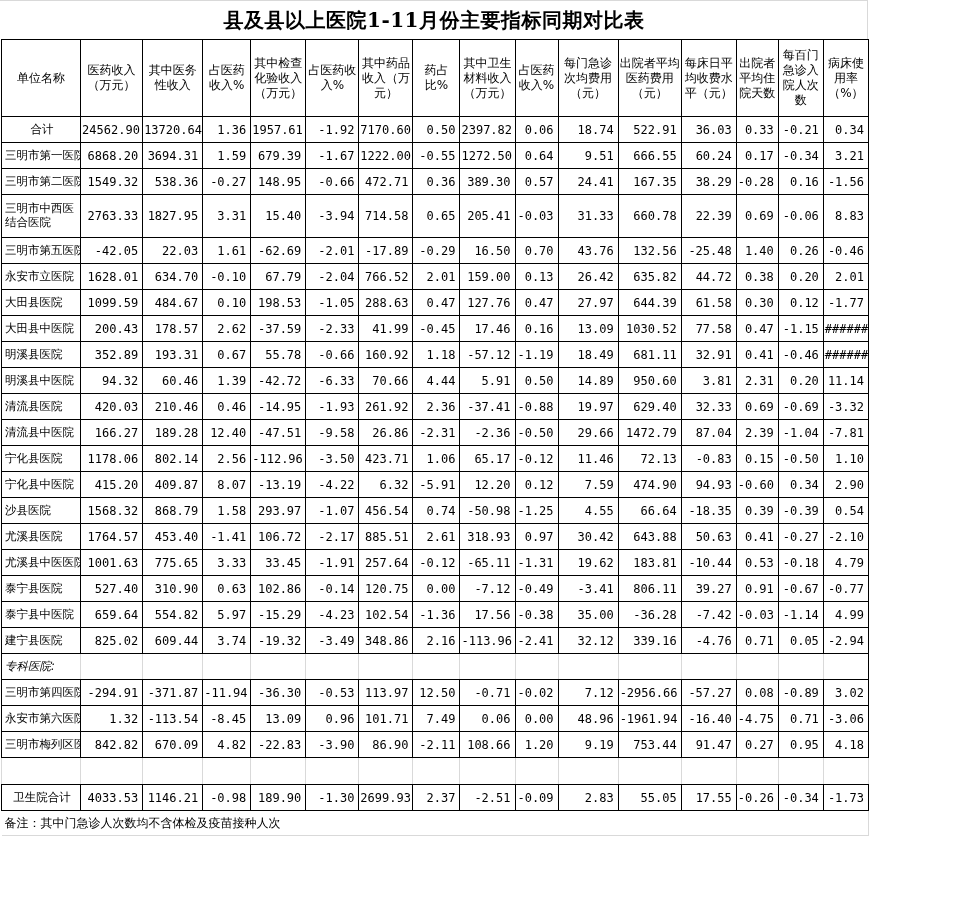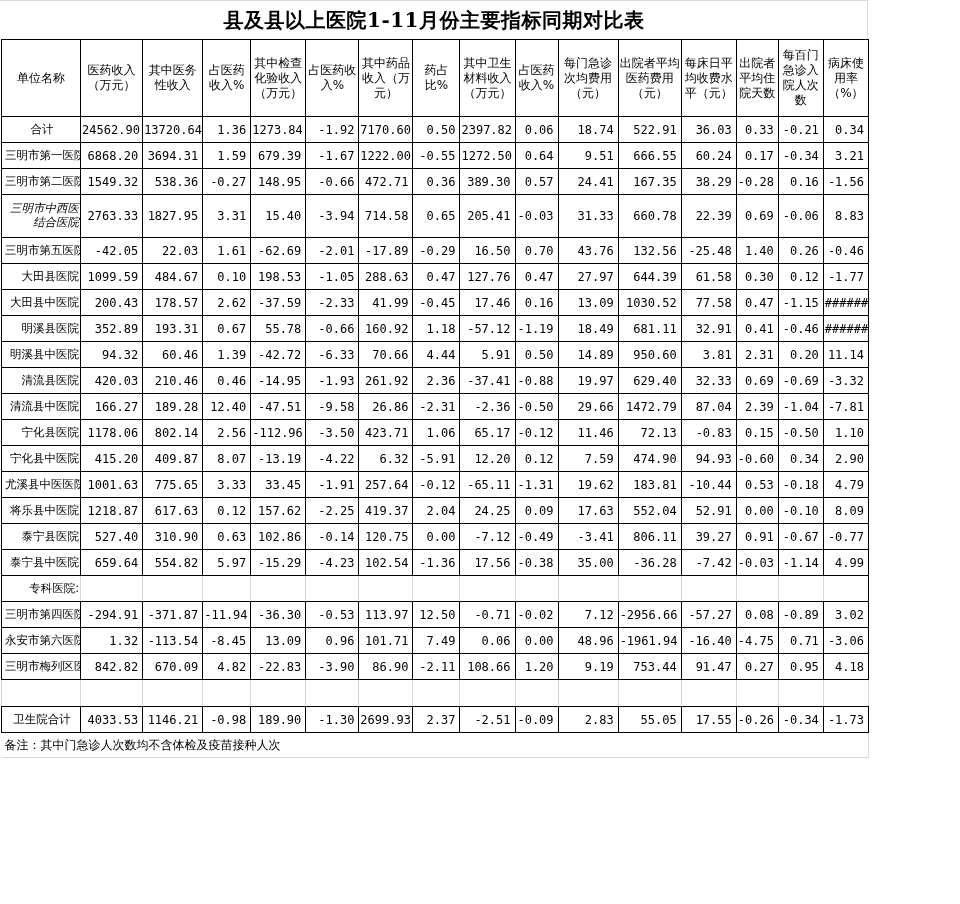--- a/index.html
+++ b/index.html
@@ -12,29 +12,29 @@
   .page-title{font-family:"DejaVu Serif","Liberation Serif",serif;font-weight:bold;font-size:20px;letter-spacing:.5px;white-space:nowrap;}
   table.report{border-collapse:collapse;table-layout:fixed;width:868px;margin-left:1px;}
   col.c0{width:79px}col.c1{width:62px}col.c2{width:60px}col.c3{width:48px}
   col.c4{width:55px}col.c5{width:53px}col.c6{width:54px}col.c7{width:47px}
   col.c8{width:55px}col.c9{width:43px}col.c10{width:60px}col.c11{width:63px}
   col.c12{width:55px}col.c13{width:42px}col.c14{width:45px}col.c15{width:45px}
   th,td{border:1px solid var(--ink);overflow:hidden;}
   thead th{height:74px;font-weight:normal;font-size:12px;line-height:1.25;padding:1px;
     text-align:center;vertical-align:middle;}
   td{font-size:12px;vertical-align:middle;}
-  td.name{text-align:right;padding:0 1px 0 3px;white-space:nowrap;font-size:11.5px;}
+  td.name{text-align:left;padding:0 1px 0 3px;white-space:nowrap;font-size:11.5px;}
   td.num{text-align:right;padding:0 4px 0 1px;
     font-family:"DejaVu Sans Mono","Liberation Mono",monospace;font-size:12px;}
   tr.data td,tr.total td,tr.section td{height:25px;}
   tr.tall td{height:42px;}
-  tr.tall td.name{white-space:normal;line-height:1.2;font-style:italic;}
+  tr.tall td.name{white-space:normal;line-height:1.2;}
   tr.total td.name{text-align:center;margin-top:11px;}
   tr.section td{border-left:1px solid var(--grid);border-right:1px solid var(--grid);}
-  tr.section td.name{border-left:1px solid var(--ink);}
+  tr.section td.name{border-left:1px solid var(--ink);font-style:italic;}
   tr.section td:last-child{border-right:1px solid var(--ink);}
   tr.blank td{height:26px;border-left:1px solid var(--grid);border-right:1px solid var(--grid);
     border-bottom:1px solid var(--ink);}
   tfoot tr.remark td{border:none;height:22px;border-bottom:1px solid var(--grid);}
   tfoot td.remark-text{font-size:12px;text-align:left;padding-left:3px;white-space:nowrap;overflow:visible;}
   tfoot td.remark-fill{border-left:1px solid var(--grid);}
   tfoot td.remark-fill:last-child{border-right:1px solid var(--grid);}
 </style>
 </head>
 <body>
@@ -81,21 +81,21 @@
           <th>每百门急诊入院人次数</th>
           <th>病床使用率（%）</th>
         </tr>
     </thead>
     <tbody id="table-body">
         <tr class="total">
           <td class="name">合计</td>
           <td class="num">24562.90</td>
           <td class="num">13720.64</td>
           <td class="num">1.36</td>
-          <td class="num">1273.84</td>
+          <td class="num">1957.61</td>
           <td class="num">-1.92</td>
           <td class="num">7170.60</td>
           <td class="num">0.50</td>
           <td class="num">2397.82</td>
           <td class="num">0.06</td>
           <td class="num">18.74</td>
           <td class="num">522.91</td>
           <td class="num">36.03</td>
           <td class="num">0.33</td>
           <td class="num">-0.21</td>
@@ -167,20 +167,38 @@
           <td class="num">16.50</td>
           <td class="num">0.70</td>
           <td class="num">43.76</td>
           <td class="num">132.56</td>
           <td class="num">-25.48</td>
           <td class="num">1.40</td>
           <td class="num">0.26</td>
           <td class="num">-0.46</td>
         </tr>
         <tr class="data">
+          <td class="name">永安市立医院</td>
+          <td class="num">1628.01</td>
+          <td class="num">634.70</td>
+          <td class="num">-0.10</td>
+          <td class="num">67.79</td>
+          <td class="num">-2.04</td>
+          <td class="num">766.52</td>
+          <td class="num">2.01</td>
+          <td class="num">159.00</td>
+          <td class="num">0.13</td>
+          <td class="num">26.42</td>
+          <td class="num">635.82</td>
+          <td class="num">44.72</td>
+          <td class="num">0.38</td>
+          <td class="num">0.20</td>
+          <td class="num">2.01</td>
+        </tr>
+        <tr class="data">
           <td class="name">大田县医院</td>
           <td class="num">1099.59</td>
           <td class="num">484.67</td>
           <td class="num">0.10</td>
           <td class="num">198.53</td>
           <td class="num">-1.05</td>
           <td class="num">288.63</td>
           <td class="num">0.47</td>
           <td class="num">127.76</td>
           <td class="num">0.47</td>
@@ -311,56 +329,74 @@
           <td class="num">12.20</td>
           <td class="num">0.12</td>
           <td class="num">7.59</td>
           <td class="num">474.90</td>
           <td class="num">94.93</td>
           <td class="num">-0.60</td>
           <td class="num">0.34</td>
           <td class="num">2.90</td>
         </tr>
         <tr class="data">
+          <td class="name">沙县医院</td>
+          <td class="num">1568.32</td>
+          <td class="num">868.79</td>
+          <td class="num">1.58</td>
+          <td class="num">293.97</td>
+          <td class="num">-1.07</td>
+          <td class="num">456.54</td>
+          <td class="num">0.74</td>
+          <td class="num">-50.98</td>
+          <td class="num">-1.25</td>
+          <td class="num">4.55</td>
+          <td class="num">66.64</td>
+          <td class="num">-18.35</td>
+          <td class="num">0.39</td>
+          <td class="num">-0.39</td>
+          <td class="num">0.54</td>
+        </tr>
+        <tr class="data">
+          <td class="name">尤溪县医院</td>
+          <td class="num">1764.57</td>
+          <td class="num">453.40</td>
+          <td class="num">-1.41</td>
+          <td class="num">106.72</td>
+          <td class="num">-2.17</td>
+          <td class="num">885.51</td>
+          <td class="num">2.61</td>
+          <td class="num">318.93</td>
+          <td class="num">0.97</td>
+          <td class="num">30.42</td>
+          <td class="num">643.88</td>
+          <td class="num">50.63</td>
+          <td class="num">0.41</td>
+          <td class="num">-0.27</td>
+          <td class="num">-2.10</td>
+        </tr>
+        <tr class="data">
           <td class="name">尤溪县中医医院</td>
           <td class="num">1001.63</td>
           <td class="num">775.65</td>
           <td class="num">3.33</td>
           <td class="num">33.45</td>
           <td class="num">-1.91</td>
           <td class="num">257.64</td>
           <td class="num">-0.12</td>
           <td class="num">-65.11</td>
           <td class="num">-1.31</td>
           <td class="num">19.62</td>
           <td class="num">183.81</td>
           <td class="num">-10.44</td>
           <td class="num">0.53</td>
           <td class="num">-0.18</td>
           <td class="num">4.79</td>
         </tr>
         <tr class="data">
-          <td class="name">将乐县中医院</td>
-          <td class="num">1218.87</td>
-          <td class="num">617.63</td>
-          <td class="num">0.12</td>
-          <td class="num">157.62</td>
-          <td class="num">-2.25</td>
-          <td class="num">419.37</td>
-          <td class="num">2.04</td>
-          <td class="num">24.25</td>
-          <td class="num">0.09</td>
-          <td class="num">17.63</td>
-          <td class="num">552.04</td>
-          <td class="num">52.91</td>
-          <td class="num">0.00</td>
-          <td class="num">-0.10</td>
-          <td class="num">8.09</td>
-        </tr>
-        <tr class="data">
           <td class="name">泰宁县医院</td>
           <td class="num">527.40</td>
           <td class="num">310.90</td>
           <td class="num">0.63</td>
           <td class="num">102.86</td>
           <td class="num">-0.14</td>
           <td class="num">120.75</td>
           <td class="num">0.00</td>
           <td class="num">-7.12</td>
           <td class="num">-0.49</td>
@@ -381,20 +417,38 @@
           <td class="num">102.54</td>
           <td class="num">-1.36</td>
           <td class="num">17.56</td>
           <td class="num">-0.38</td>
           <td class="num">35.00</td>
           <td class="num">-36.28</td>
           <td class="num">-7.42</td>
           <td class="num">-0.03</td>
           <td class="num">-1.14</td>
           <td class="num">4.99</td>
+        </tr>
+        <tr class="data">
+          <td class="name">建宁县医院</td>
+          <td class="num">825.02</td>
+          <td class="num">609.44</td>
+          <td class="num">3.74</td>
+          <td class="num">-19.32</td>
+          <td class="num">-3.49</td>
+          <td class="num">348.86</td>
+          <td class="num">2.16</td>
+          <td class="num">-113.96</td>
+          <td class="num">-2.41</td>
+          <td class="num">32.12</td>
+          <td class="num">339.16</td>
+          <td class="num">-4.76</td>
+          <td class="num">0.71</td>
+          <td class="num">0.05</td>
+          <td class="num">-2.94</td>
         </tr>
         <tr class="section">
           <td class="name">专科医院:</td>
           <td class="num"></td>
           <td class="num"></td>
           <td class="num"></td>
           <td class="num"></td>
           <td class="num"></td>
           <td class="num"></td>
           <td class="num"></td>

